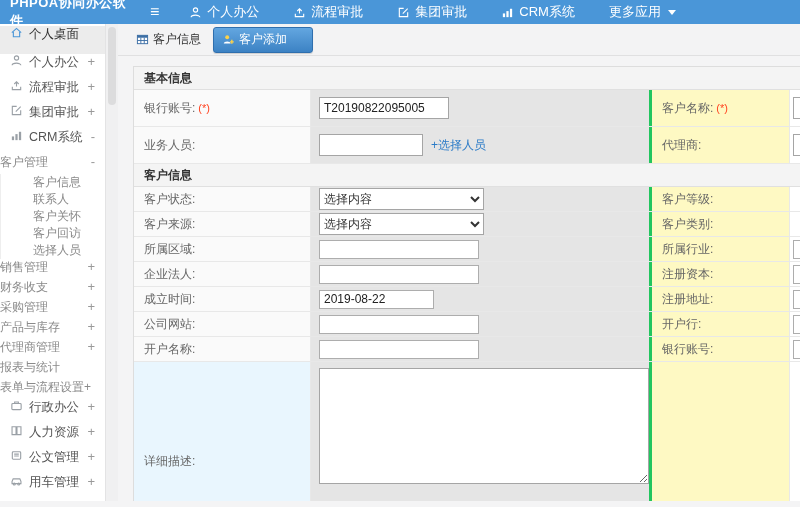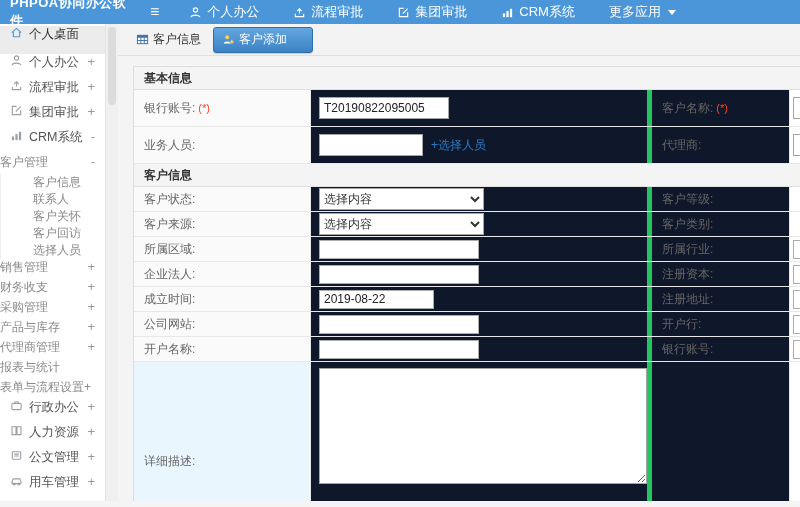--- a/index.html
+++ b/index.html
@@ -38,22 +38,22 @@
   .tab { display:flex; align-items:center; gap:4px; font-size:12px; color:#333; cursor:pointer; }
   .tab .icon { display:inline-flex; }
   .tab.active { margin-left:12px; background:linear-gradient(#63a6e0,#3c82c4); border:1px solid #2f6fae; border-radius:3px; color:#fff; padding:3px 25px 4px 8px; box-shadow:0 1px 1px rgba(0,0,0,.15); }
 
   
   .panel { margin:10px 0 0 15px; width:750px; border:1px solid #ddd; border-right:0; background:#fff; }
   .sec-header { height:23px; line-height:23px; background:#f4f4f4; border-bottom:1px solid #e0e0e0; font-size:12px; font-weight:bold; color:#333; padding-left:10px; }
   .frow { display:flex; border-bottom:1px solid #e8e8e8; align-items:stretch; }
   .cell { display:flex; align-items:center; font-size:12px; color:#666; }
   .c-label1 { width:177px; background:#fafafa; padding-left:10px; border-right:1px solid #e8e8e8; }
-  .c-value1 { width:341px; background:#0f172a; padding-left:8px; border-right:5px solid #22c55e; }
-  .c-label2 { width:138px; background:#0f172a; padding-left:10px; border-right:1px solid #e8e8e8; }
+  .c-value1 { width:341px; background:#e5e5e5; padding-left:8px; border-right:3px solid #22c55e; }
+  .c-label2 { width:138px; background:#fef9c3; padding-left:10px; border-right:1px solid #e8e8e8; }
   .c-value2 { flex:1; background:#fff; padding-left:3px; overflow:hidden; }
   .sec0 .frow { height:37px; }
   .sec1 .frow { height:25px; }
   .sec1 .frow.big { height:140px; border-bottom:0; }
   .frow.big .c-label1 { background:#e9f6fe; }
   .frow.big .c-value1, .frow.big .c-label2, .frow.big .c-value2 { align-items:flex-start; }
 
   .req { color:#f42; font-size:11px; margin-left:3px; }
   input[type=text] { height:22px; border:1px solid #a5a5a5; font-size:12px; padding:0 4px; color:#222; font-family:inherit; background:#fff; }
   .sec1 input[type=text] { height:19px; border-color:#adadad; }

